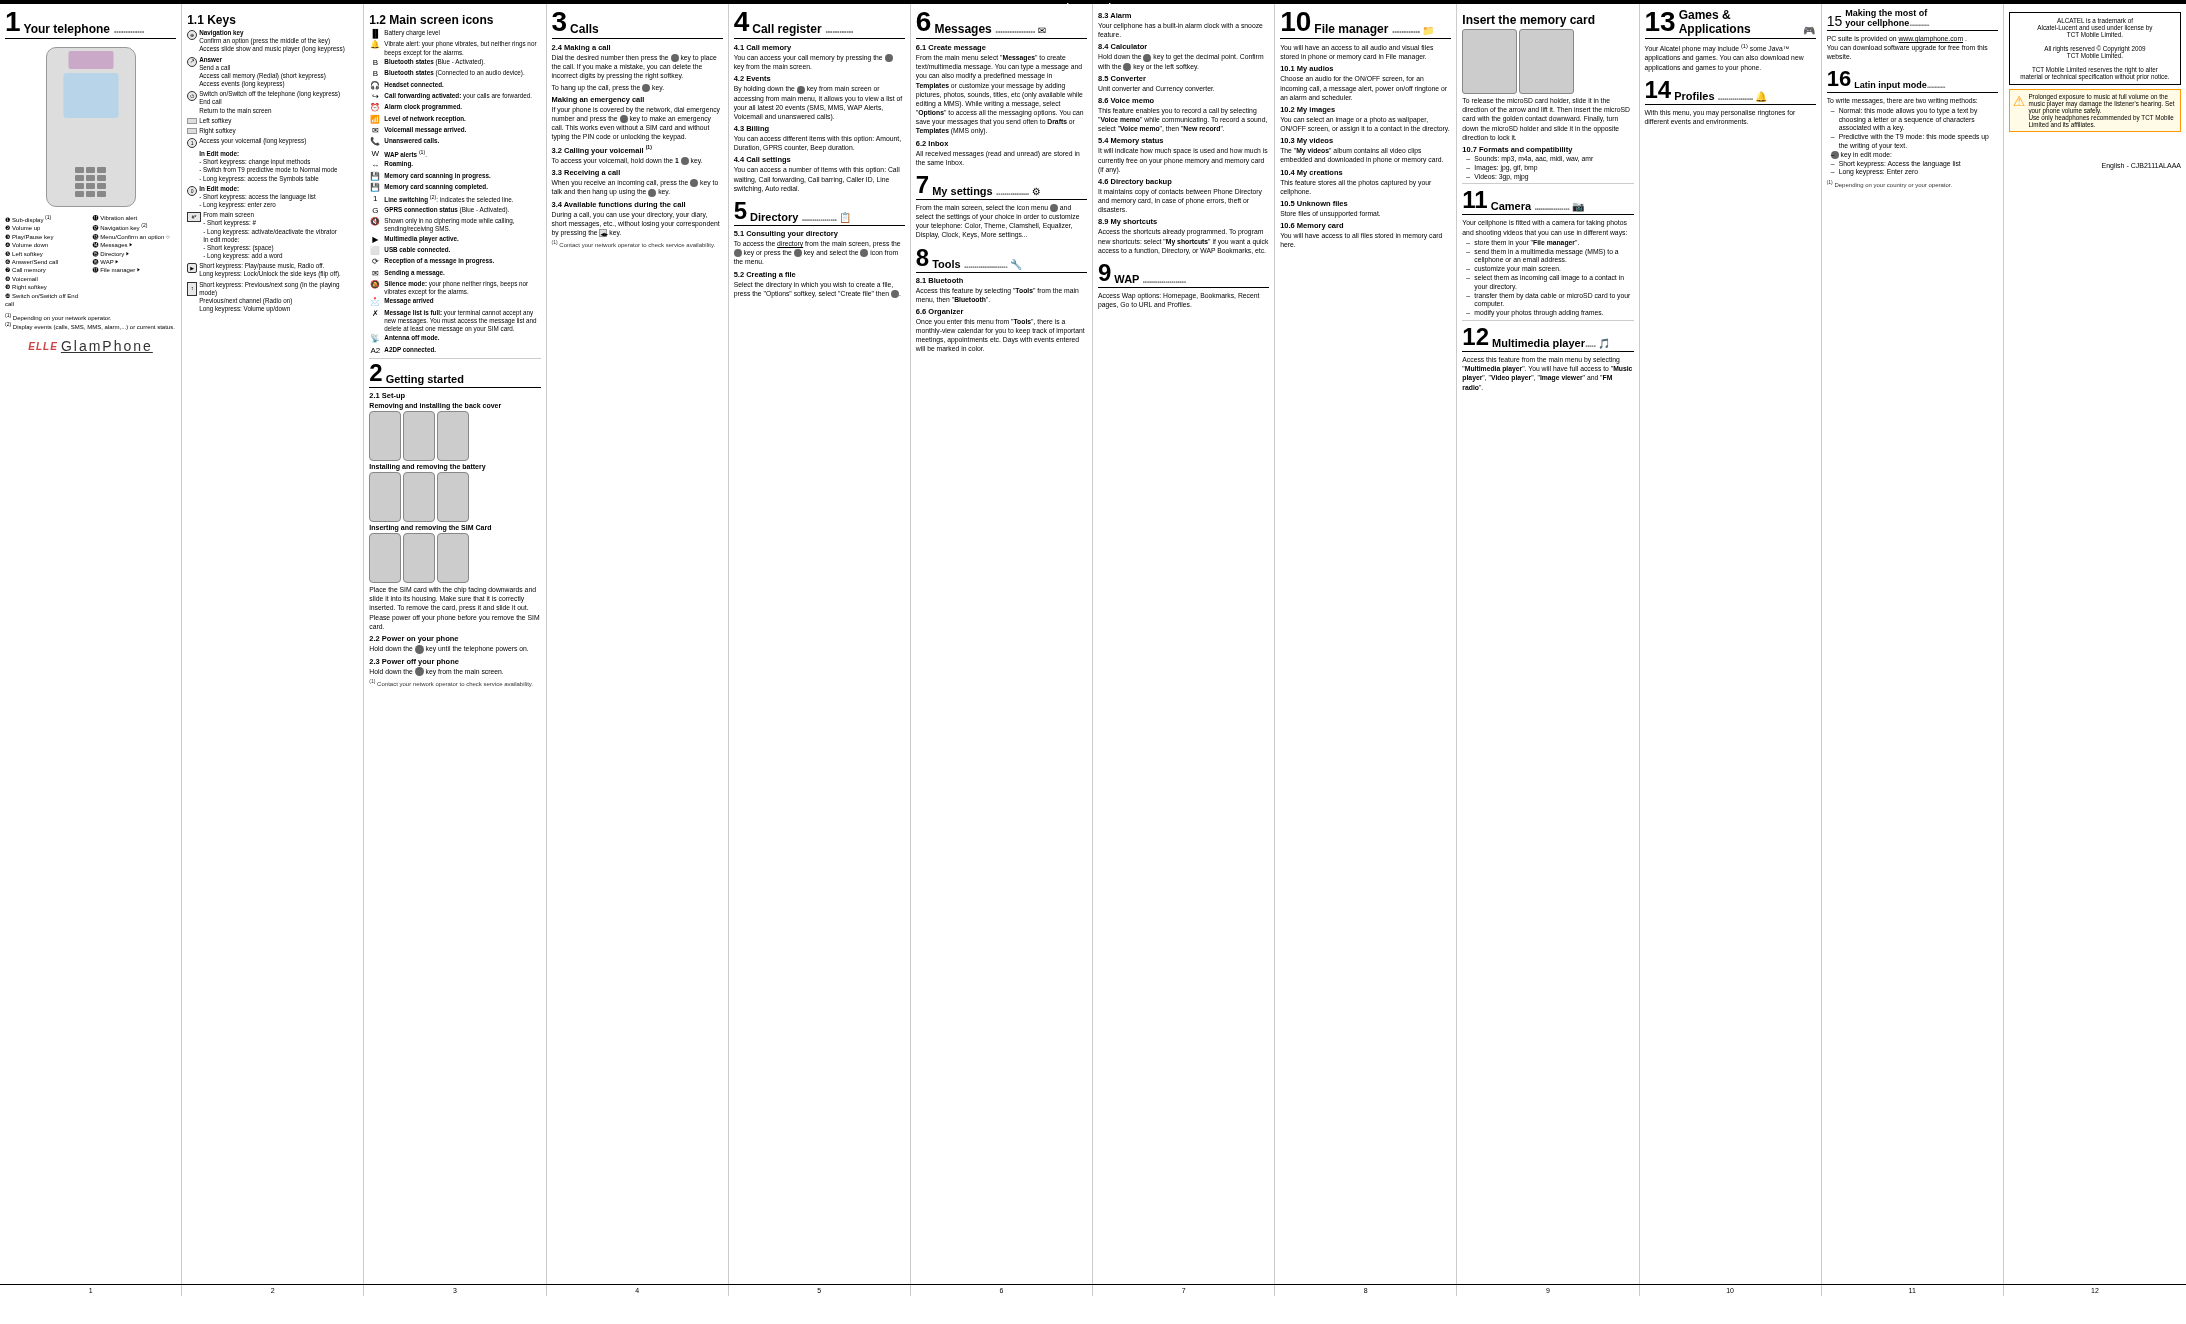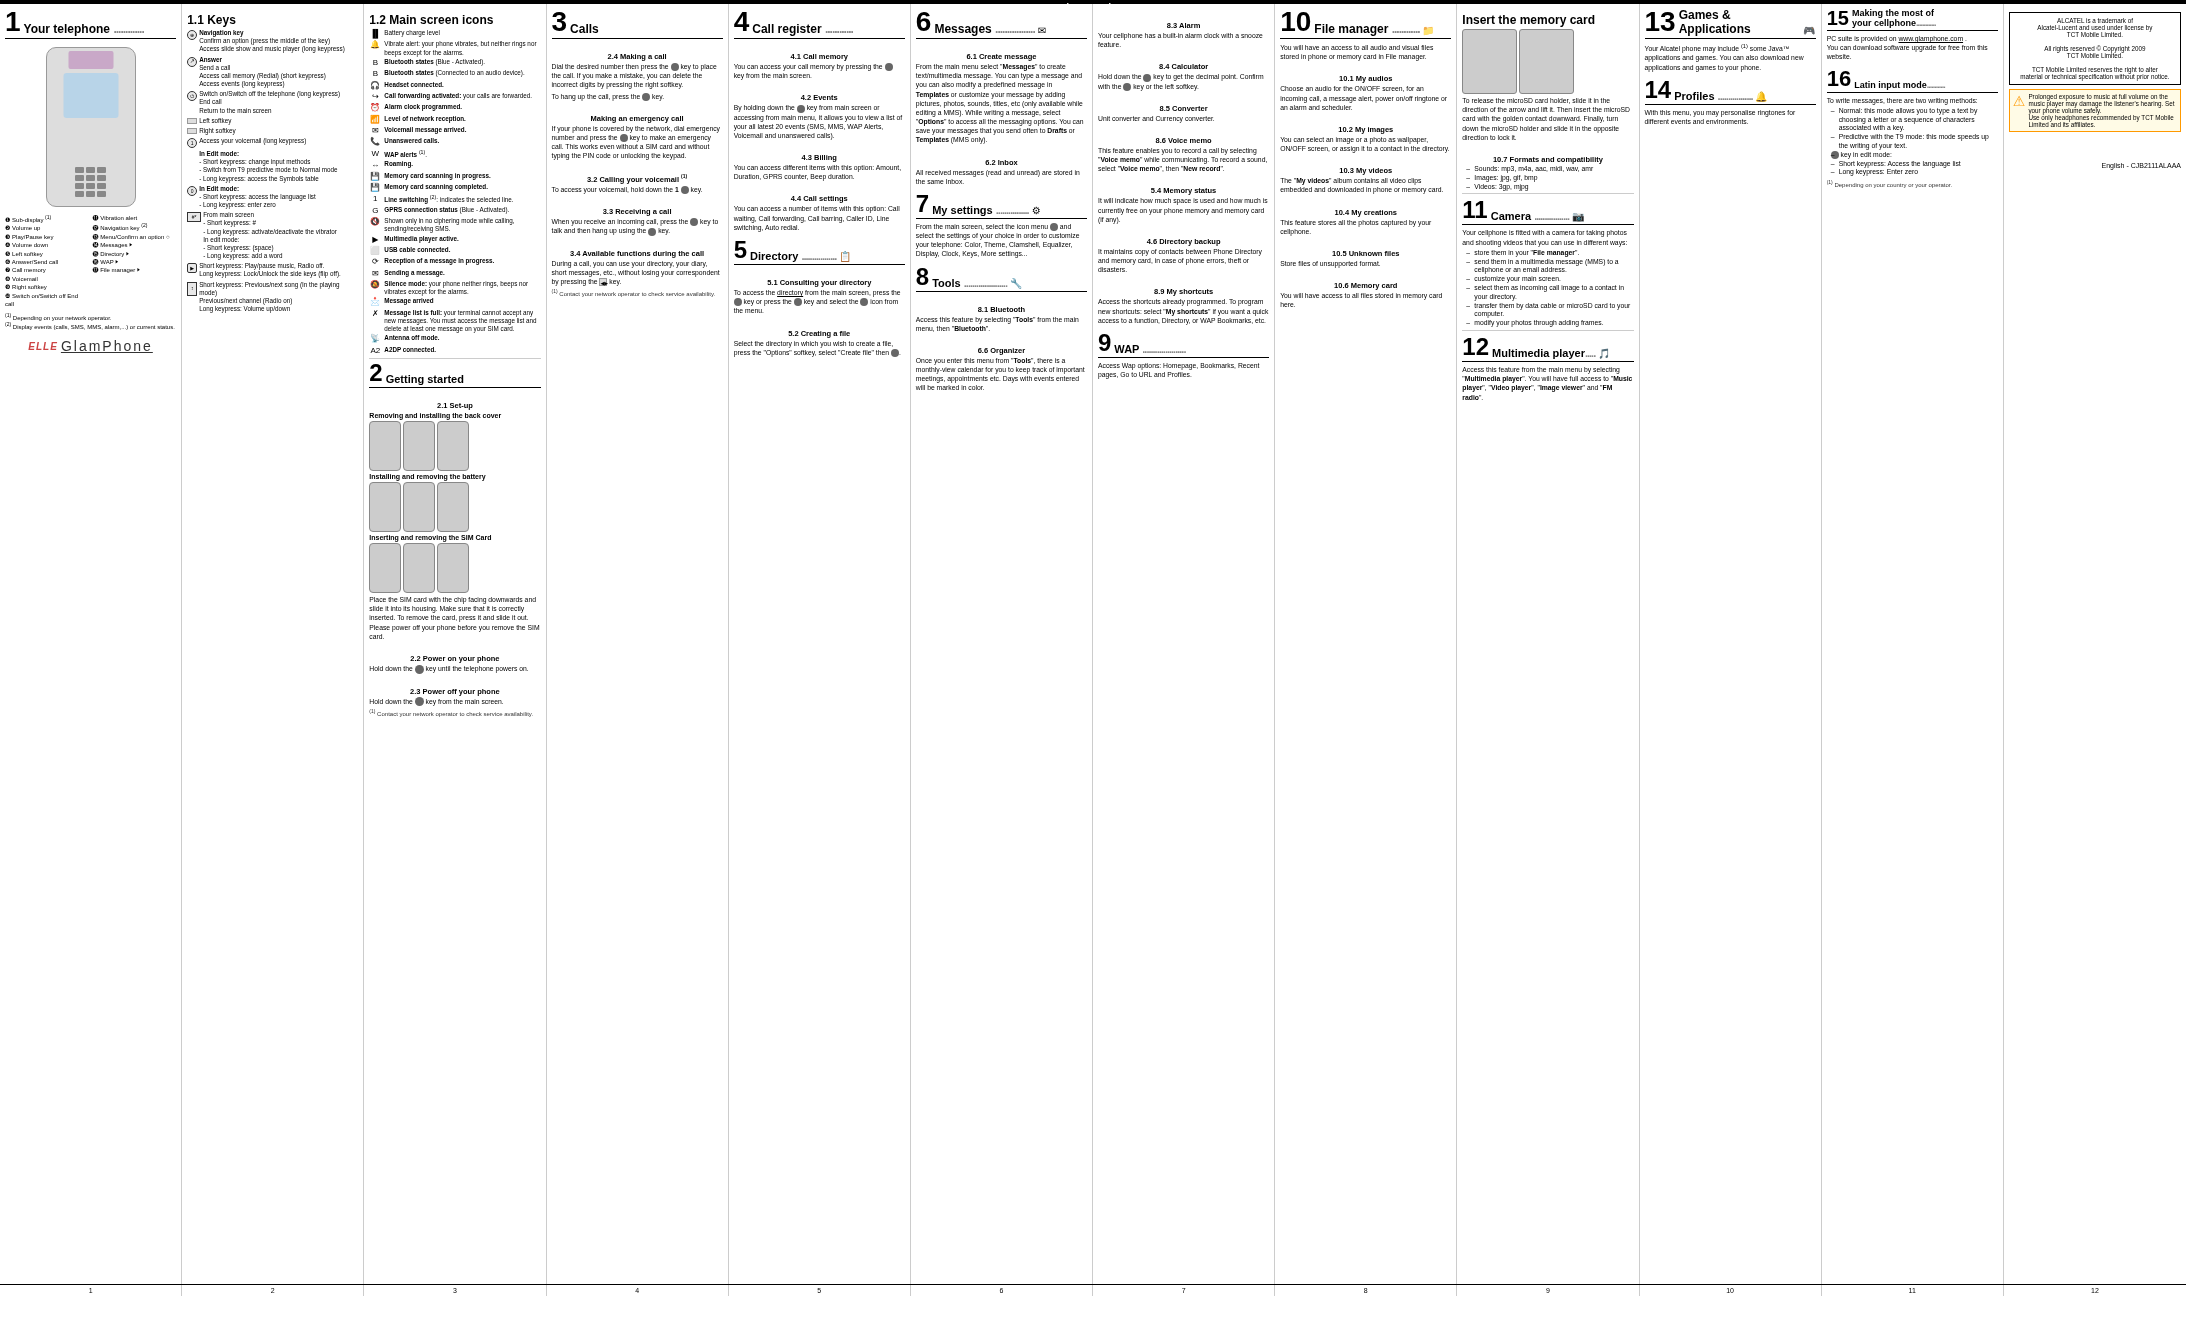--- a/index.html
+++ b/index.html
@@ -77,23 +77,22 @@
 
     .section-title {
       font-size: 12px;
       font-weight: bold;
       margin-top: 5px;
       margin-bottom: 2px;
     }
     .sub-section-title {
       font-size: 7.5px;
       font-weight: bold;
-      margin-top: 13px;
+      margin-top: 3px;
       margin-bottom: 1px;
-      text-align: center;
     }
     p, .text-block {
       font-size: 6.8px;
       line-height: 1.35;
       margin-bottom: 2px;
     }
     ul.item-list {
       list-style: none;
       padding-left: 4px;
       margin-bottom: 2px;
@@ -630,21 +629,21 @@
       <div style="display:flex;align-items:flex-end;border-bottom:1px solid #000;margin:6px 0 3px;padding-bottom:2px;">
         <span style="font-size:24px;font-weight:bold;line-height:1;margin-right:3px;">14</span>
         <span style="font-size:11px;font-weight:bold;">Profiles <span class="dots">.................</span></span>
         <span style="margin-left:3px;font-size:10px;">🔔</span>
       </div>
       <p>With this menu, you may personalise ringtones for different events and environments.</p>
     </div>
 
     <div class="panel">
       <div style="display:flex;align-items:flex-end;border-bottom:1px solid #000;margin-bottom:3px;padding-bottom:2px;">
-        <span style="font-size:20px;font-weight:bold;line-height:1;margin-right:3px;">15</span>
+        <span style="font-size:14px;font-weight:normal;line-height:1;margin-right:3px;">15</span>
         <span style="font-size:9px;font-weight:bold;">Making the most of<br>your cellphone<span class="dots">.............</span></span>
       </div>
       <p>PC suite is provided on <span class="underline">www.glamphone.com</span> .<br>You can download software upgrade for free from this website.</p>
 
       <div style="display:flex;align-items:flex-end;border-bottom:1px solid #000;margin:6px 0 3px;padding-bottom:2px;">
         <span style="font-size:22px;font-weight:bold;line-height:1;margin-right:3px;">16</span>
         <span style="font-size:9px;font-weight:bold;">Latin input mode<span class="dots">............</span></span>
       </div>
       <p>To write messages, there are two writing methods:</p>
       <ul class="item-list">

